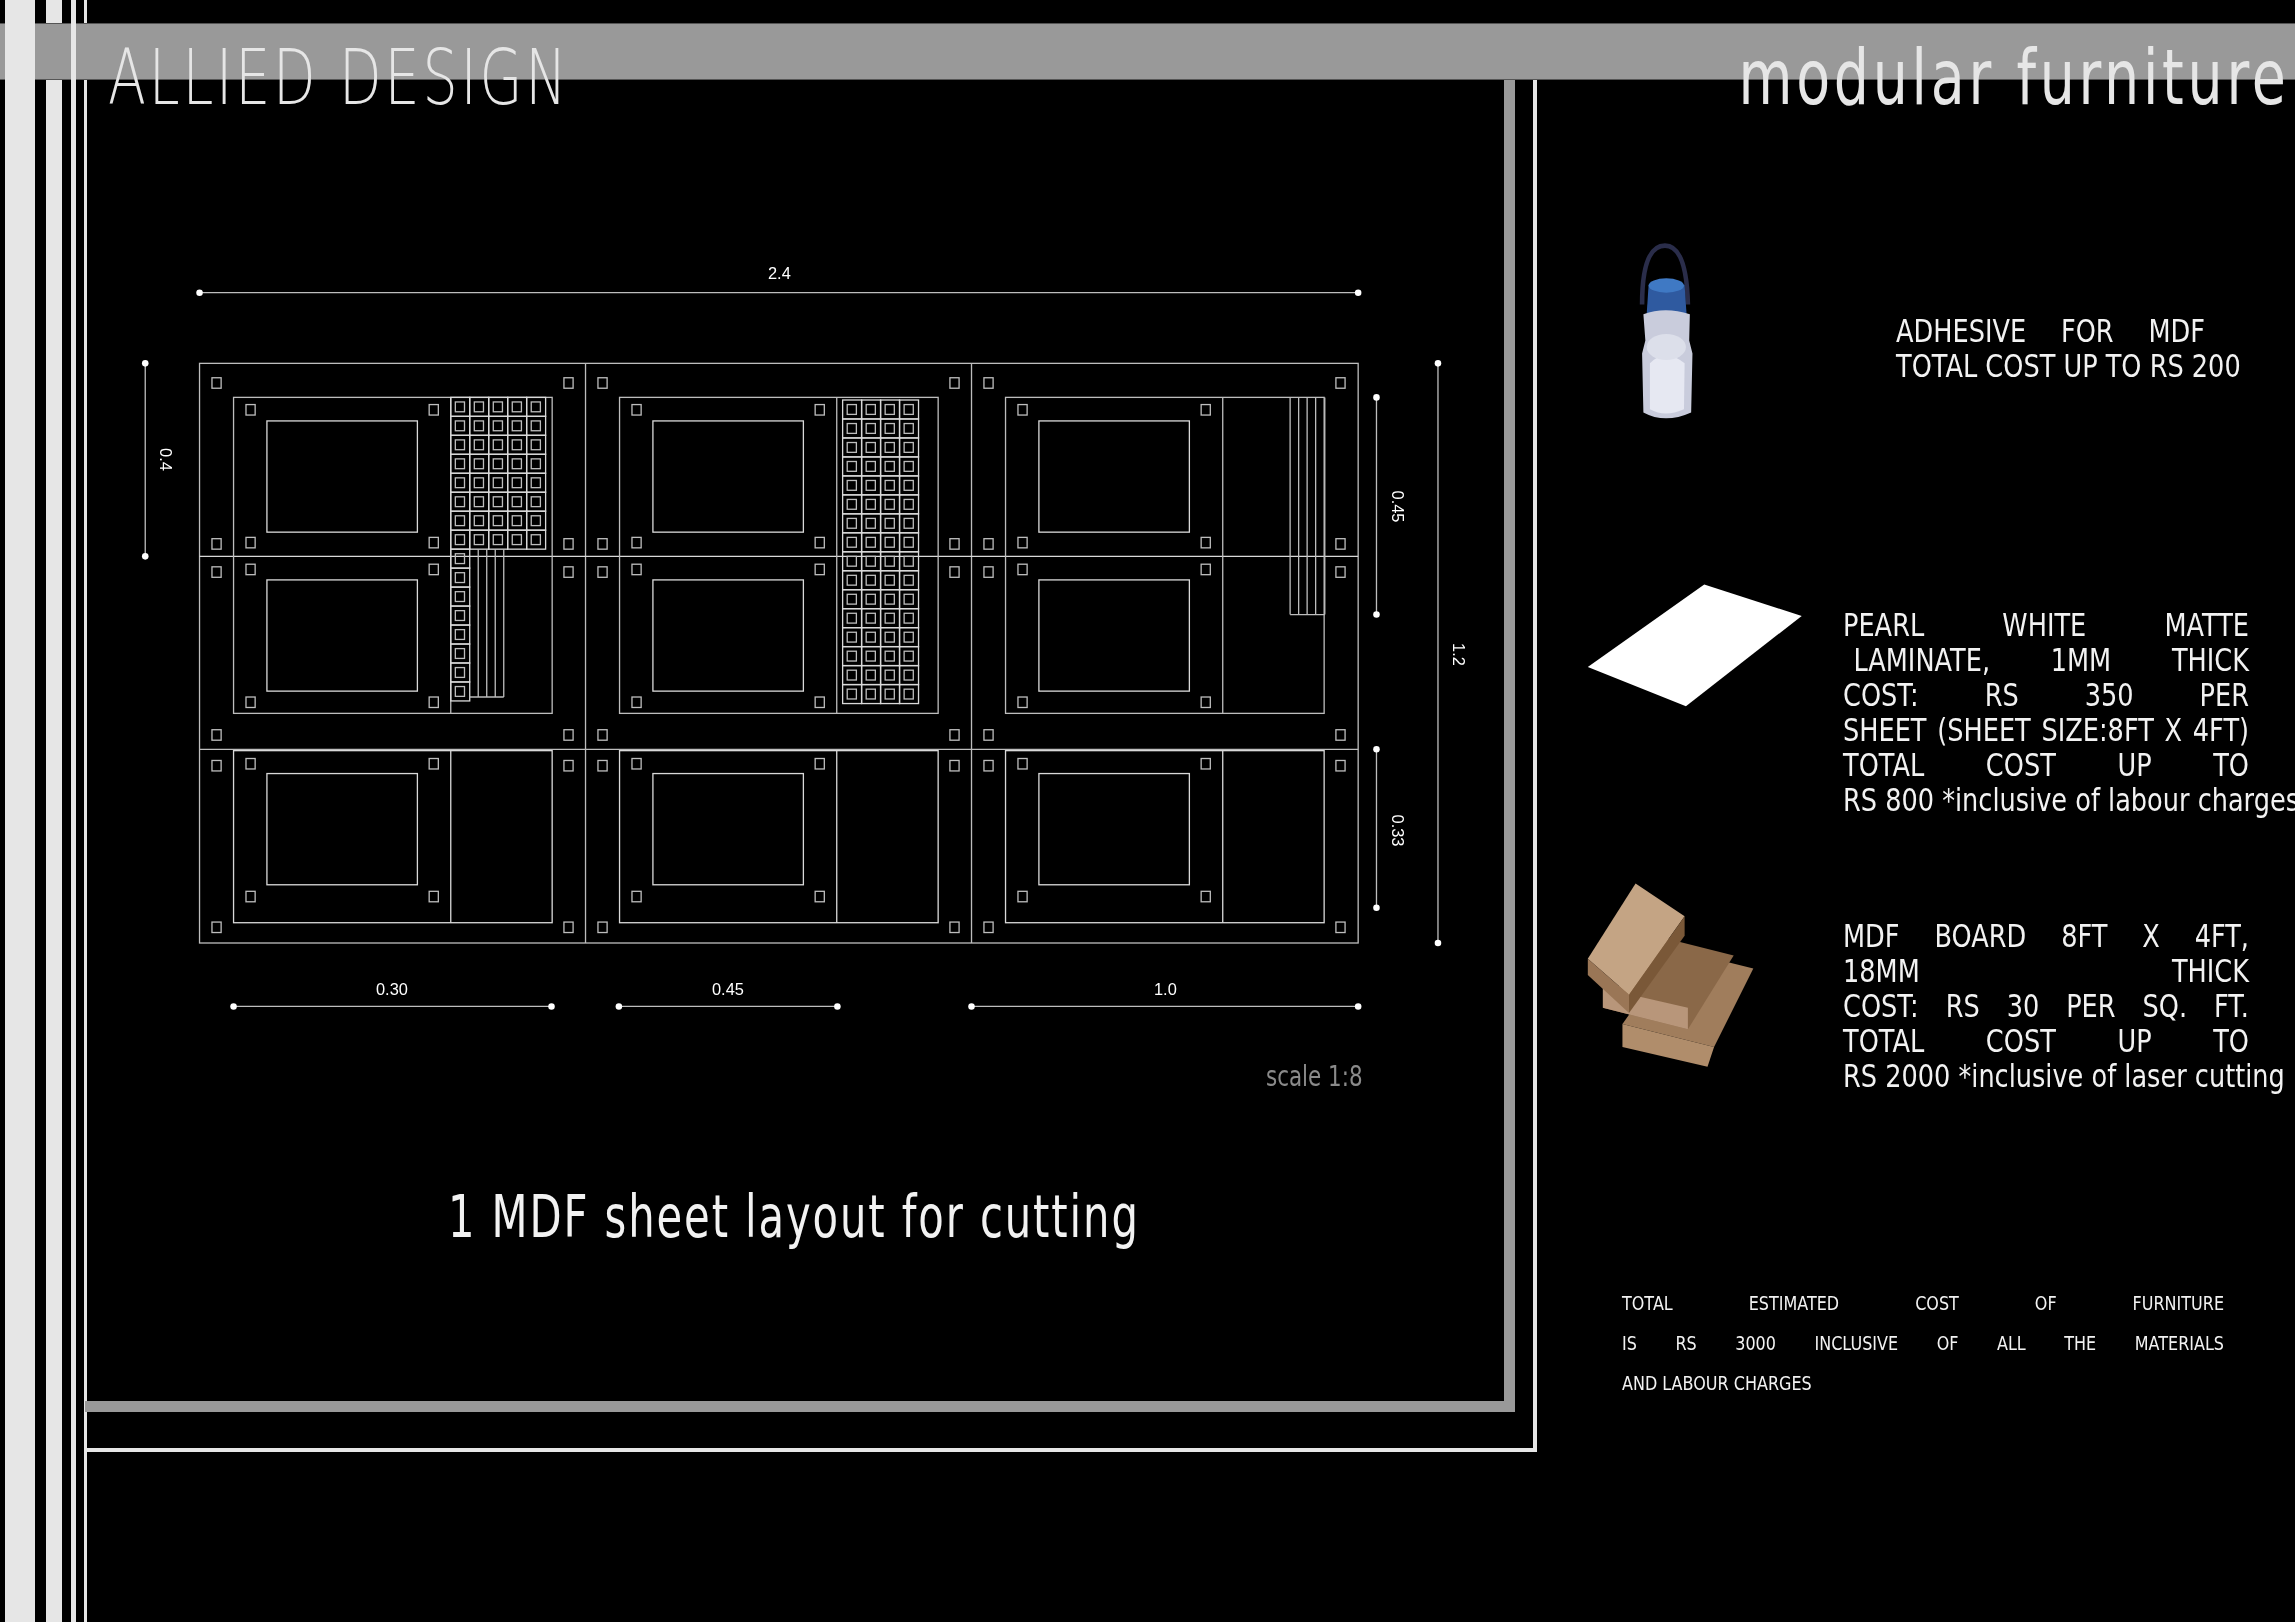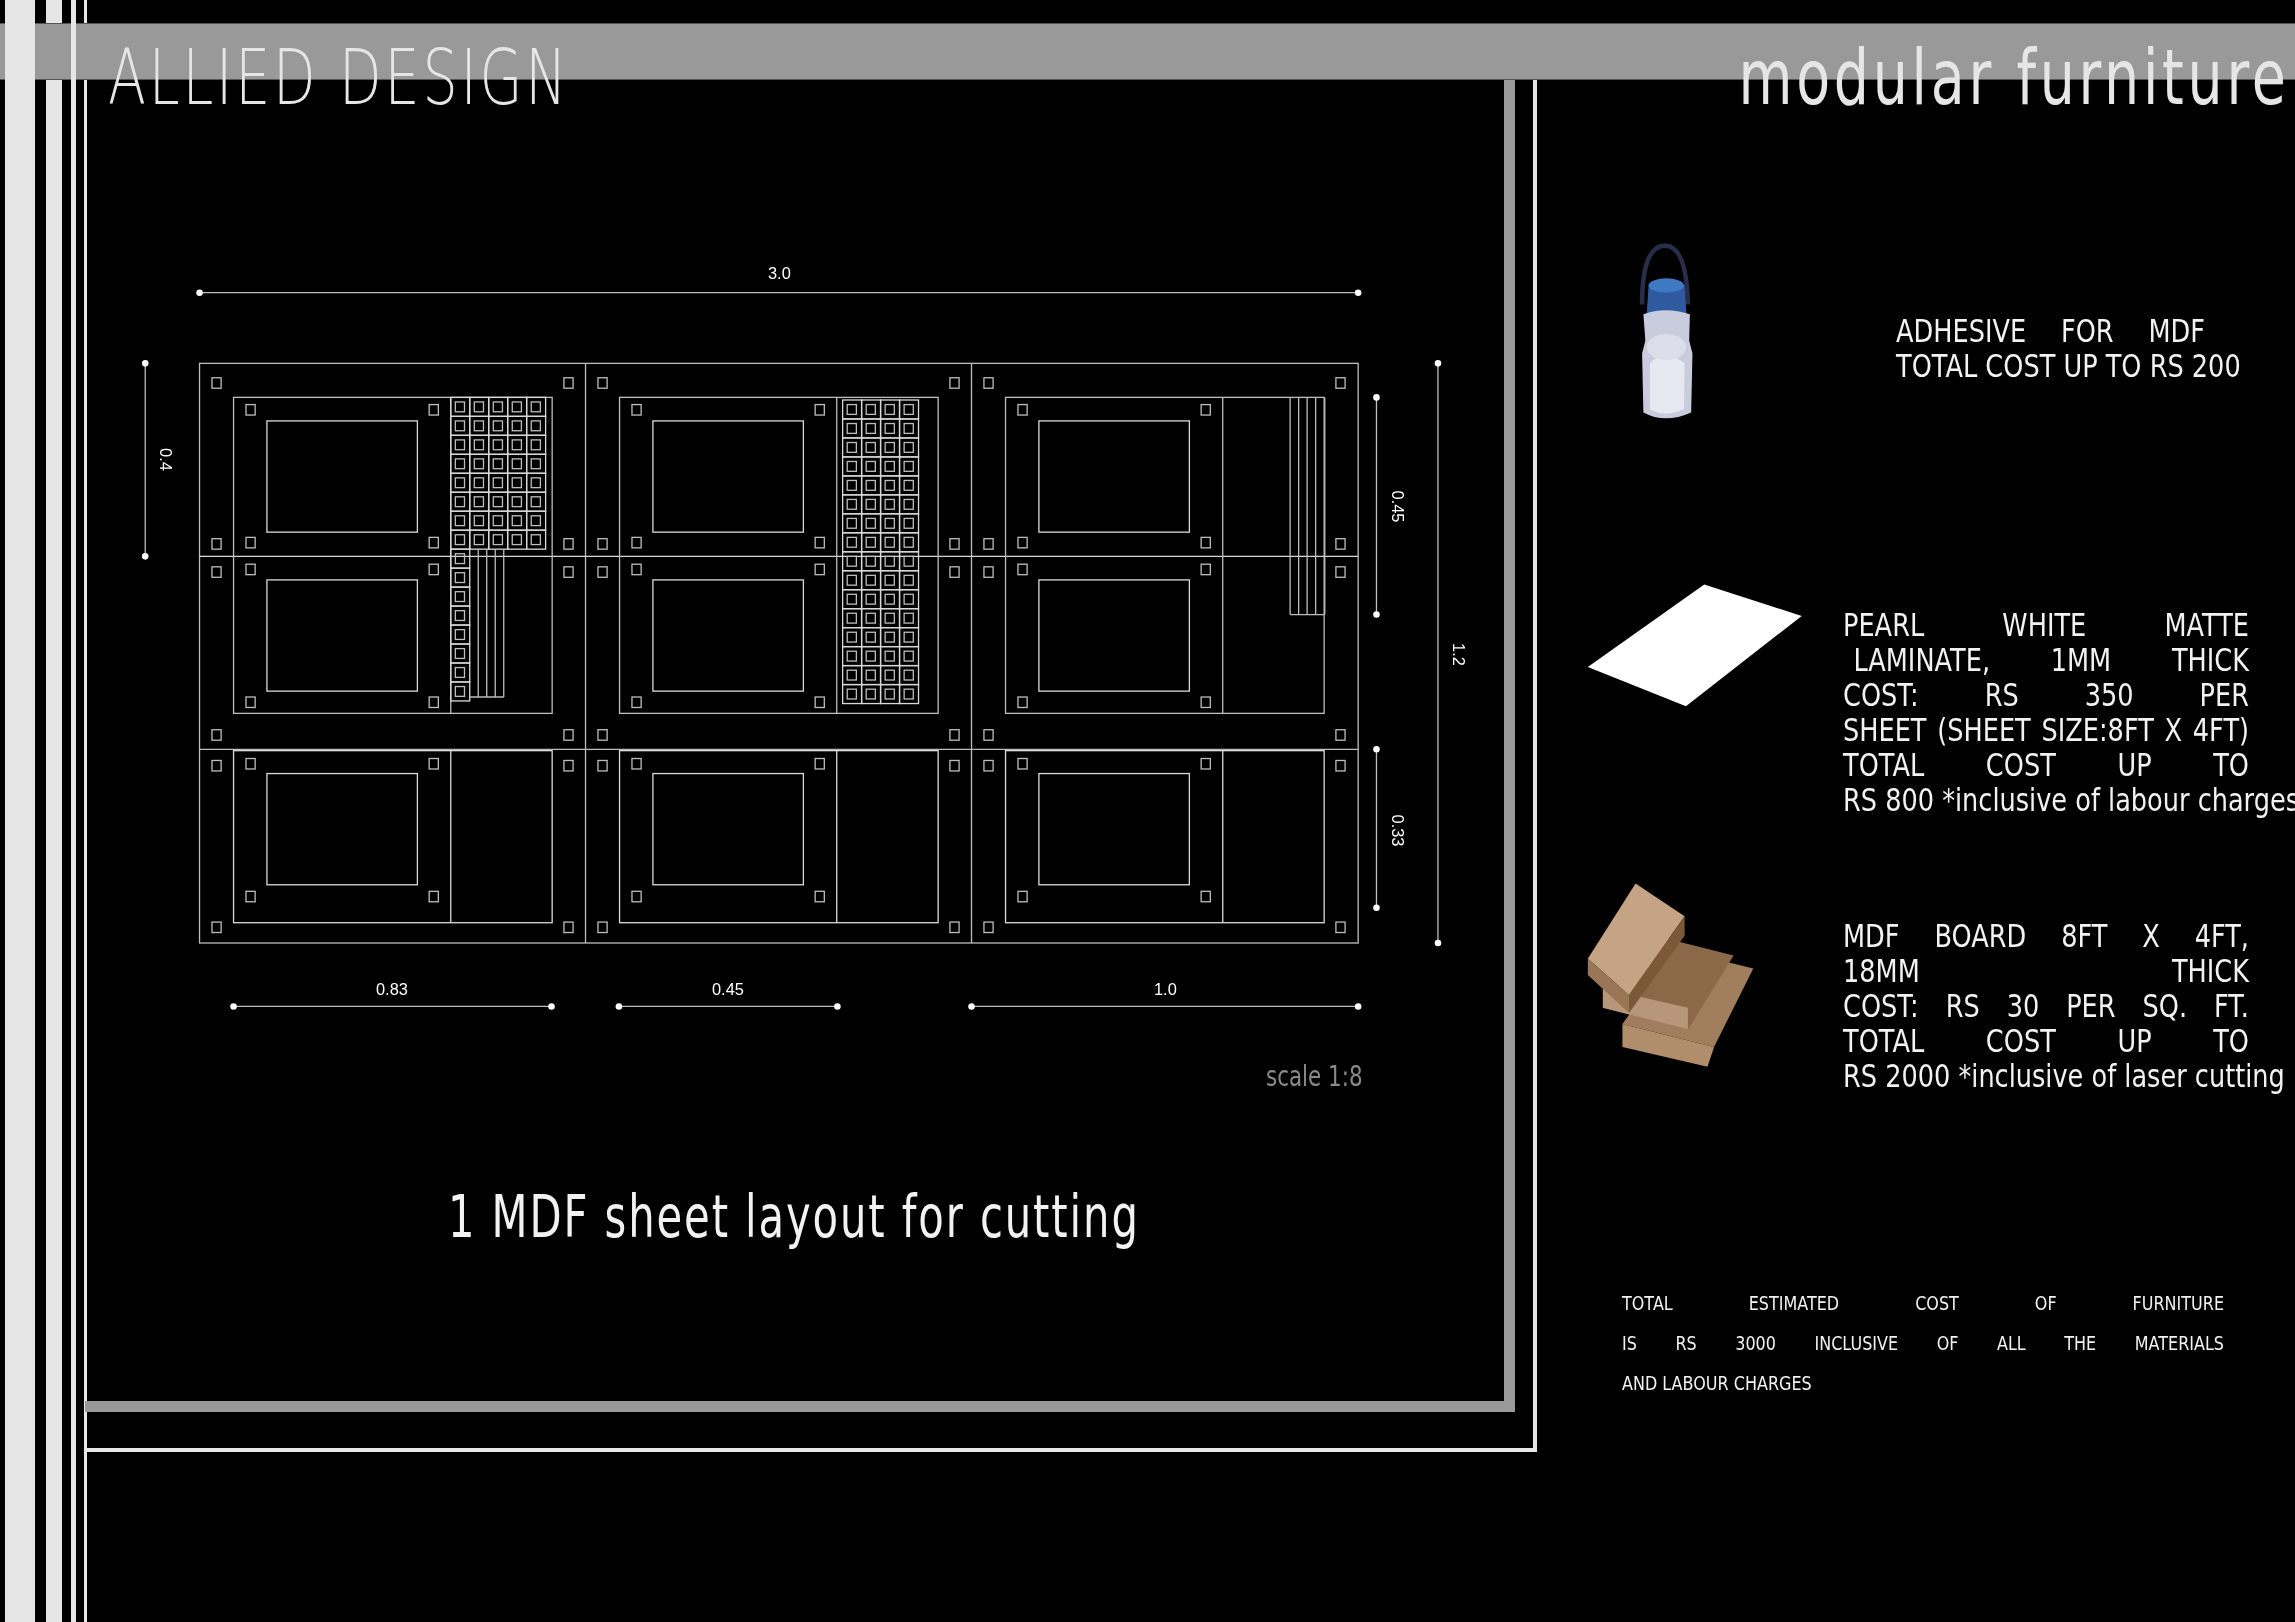--- a/index.html
+++ b/index.html
@@ -216,26 +216,26 @@
     <polygon points="2480,1565 2620,1600 2680,1480 2560,1450" fill="#a07d5c"></polygon>
     <polygon points="2480,1565 2480,1600 2610,1630 2620,1600" fill="#b08d6b"></polygon>
     <polygon points="2450,1540 2580,1573 2650,1460 2530,1430" fill="#8a6848"></polygon>
     <polygon points="2450,1510 2450,1540 2580,1573 2580,1540" fill="#b8967a"></polygon>
     <polygon points="2427,1465 2490,1520 2575,1400 2500,1350" fill="#c4a484"></polygon>
     <polygon points="2427,1465 2427,1490 2490,1548 2490,1520" fill="#9a7656"></polygon>
     <polygon points="2490,1520 2490,1548 2575,1430 2575,1400" fill="#7a5838"></polygon>
   </g>
 </svg>
 
-<div class="dim-label" style="left:768px;top:264px;">3.0</div>
+<div class="dim-label" style="left:768px;top:264px;">2.4</div>
 <div class="dim-label dim-v" style="left:154px;top:450px;">0.4</div>
 <div class="dim-label dim-v" style="left:1382px;top:497px;">0.45</div>
 <div class="dim-label dim-v" style="left:1382px;top:821px;">0.33</div>
 <div class="dim-label dim-v" style="left:1447px;top:645px;">1.2</div>
-<div class="dim-label" style="left:376px;top:980px;">0.83</div>
+<div class="dim-label" style="left:376px;top:980px;">0.30</div>
 <div class="dim-label" style="left:712px;top:980px;">0.45</div>
 <div class="dim-label" style="left:1154px;top:980px;">1.0</div>
 
 <div class="scale-label">scale 1:8</div>
 <div class="caption">1 MDF sheet layout for cutting</div>
 
 <div class="spec spec-adhesive">
   <div class="inner">
     <span class="line">ADHESIVE FOR MDF</span>
     <span class="line">TOTAL COST UP TO RS 200</span>

